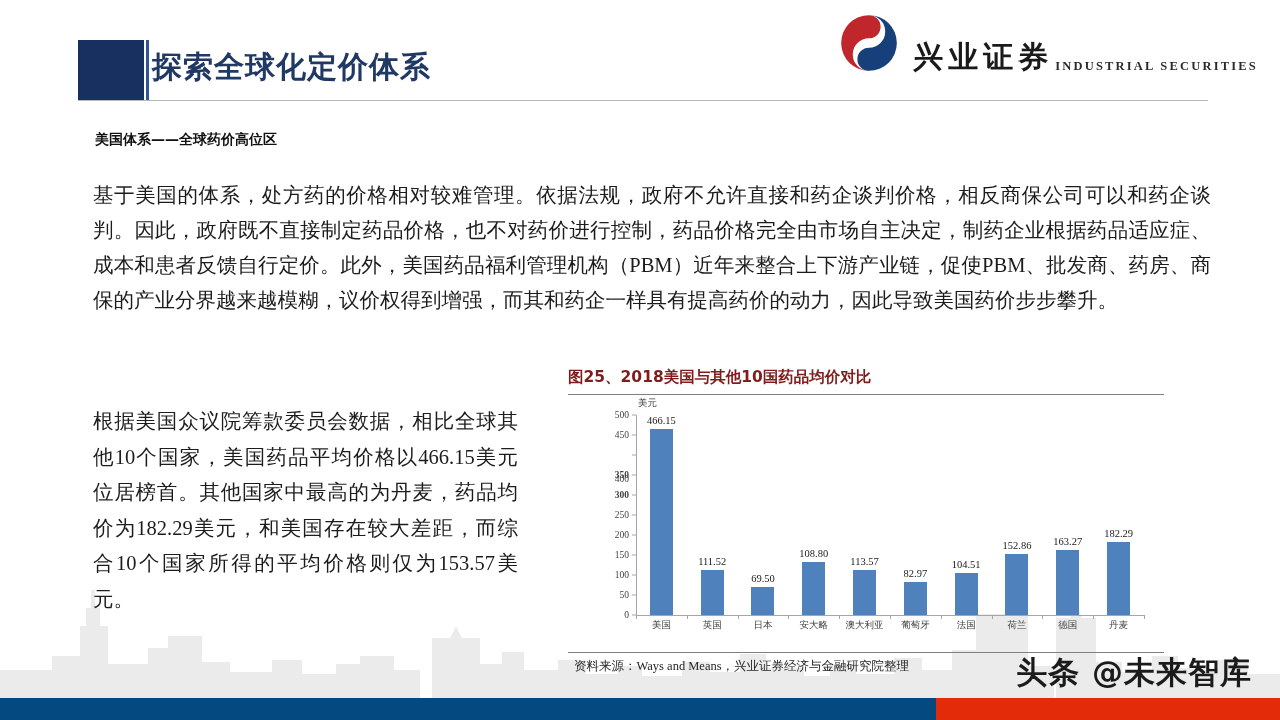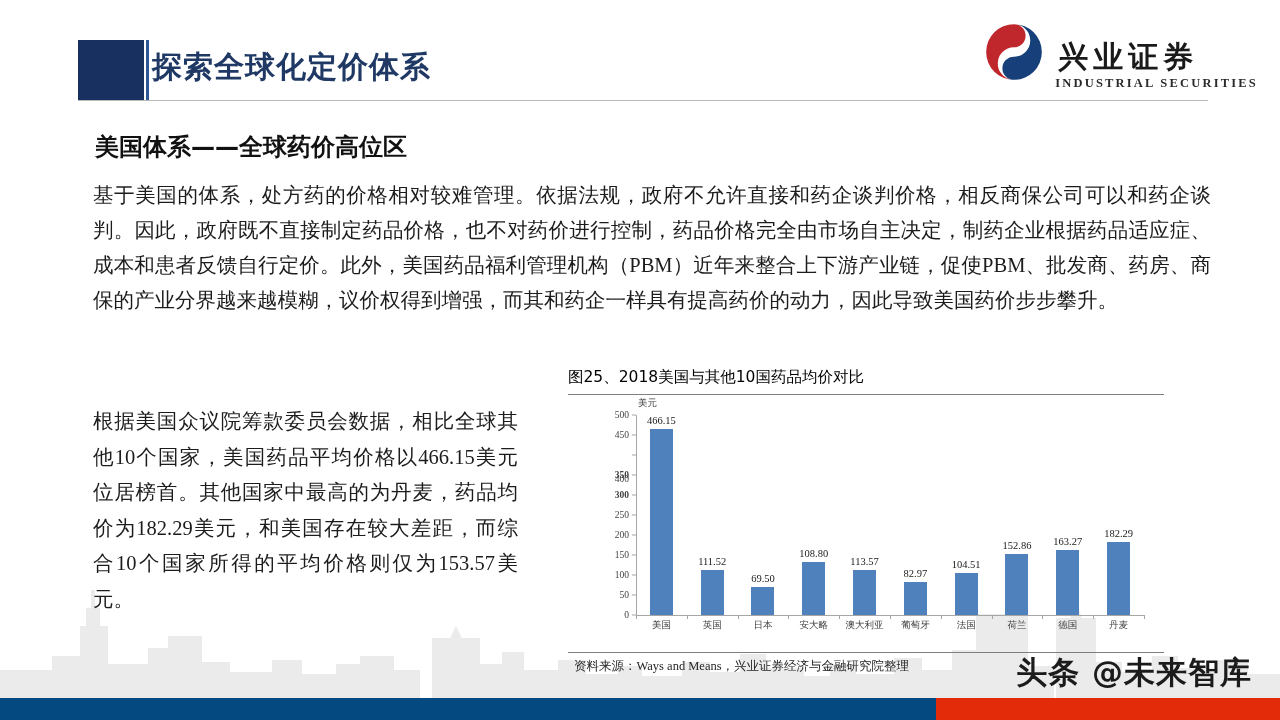--- a/index.html
+++ b/index.html
@@ -79,22 +79,22 @@
     align-items: center;
     gap: 10px;
   }
   .logo-mark {
     width: 58px;
     height: 58px;
     flex: 0 0 58px;
   }
   .logo-text {
     display: flex;
-    flex-direction: column;
-    align-items: flex-start;
+    flex-direction: row;
+    align-items: flex-end;
     line-height: 1;
     margin-top: 28px;
   }
   .logo-cn {
     font-family: "DejaVu Sans", "Liberation Sans", sans-serif;
     font-size: 30px;
     font-weight: bold;
     color: #1a1a1a;
     letter-spacing: 5px;
     padding-left: 5px;
@@ -108,21 +108,21 @@
     margin-top: 5px;
     padding-left: 2px;
   }
 
   
   .section-head {
     position: absolute;
     left: 95px;
     top: 131px;
     font-family: "DejaVu Sans", "Liberation Sans", sans-serif;
-    font-size: 24px;
+    font-size: 14px;
     font-weight: bold;
     color: #111111;
     white-space: nowrap;
     z-index: 2;
   }
   .para-main {
     position: absolute;
     left: 93px;
     top: 178px;
     width: 1118px;
@@ -150,22 +150,22 @@
   .figure {
     position: absolute;
     left: 568px;
     top: 367px;
     width: 596px;
     z-index: 2;
   }
   .fig-title {
     font-family: "DejaVu Sans", "Liberation Sans", sans-serif;
     font-size: 15.5px;
-    font-weight: normal;
-    color: #000000;
+    font-weight: bold;
+    color: #7f1d1d;
     white-space: nowrap;
     padding-bottom: 6px;
   }
   .fig-rule-top {
     height: 1px;
     background: #7f7f7f;
     width: 596px;
   }
   .fig-rule-bottom {
     height: 1px;

